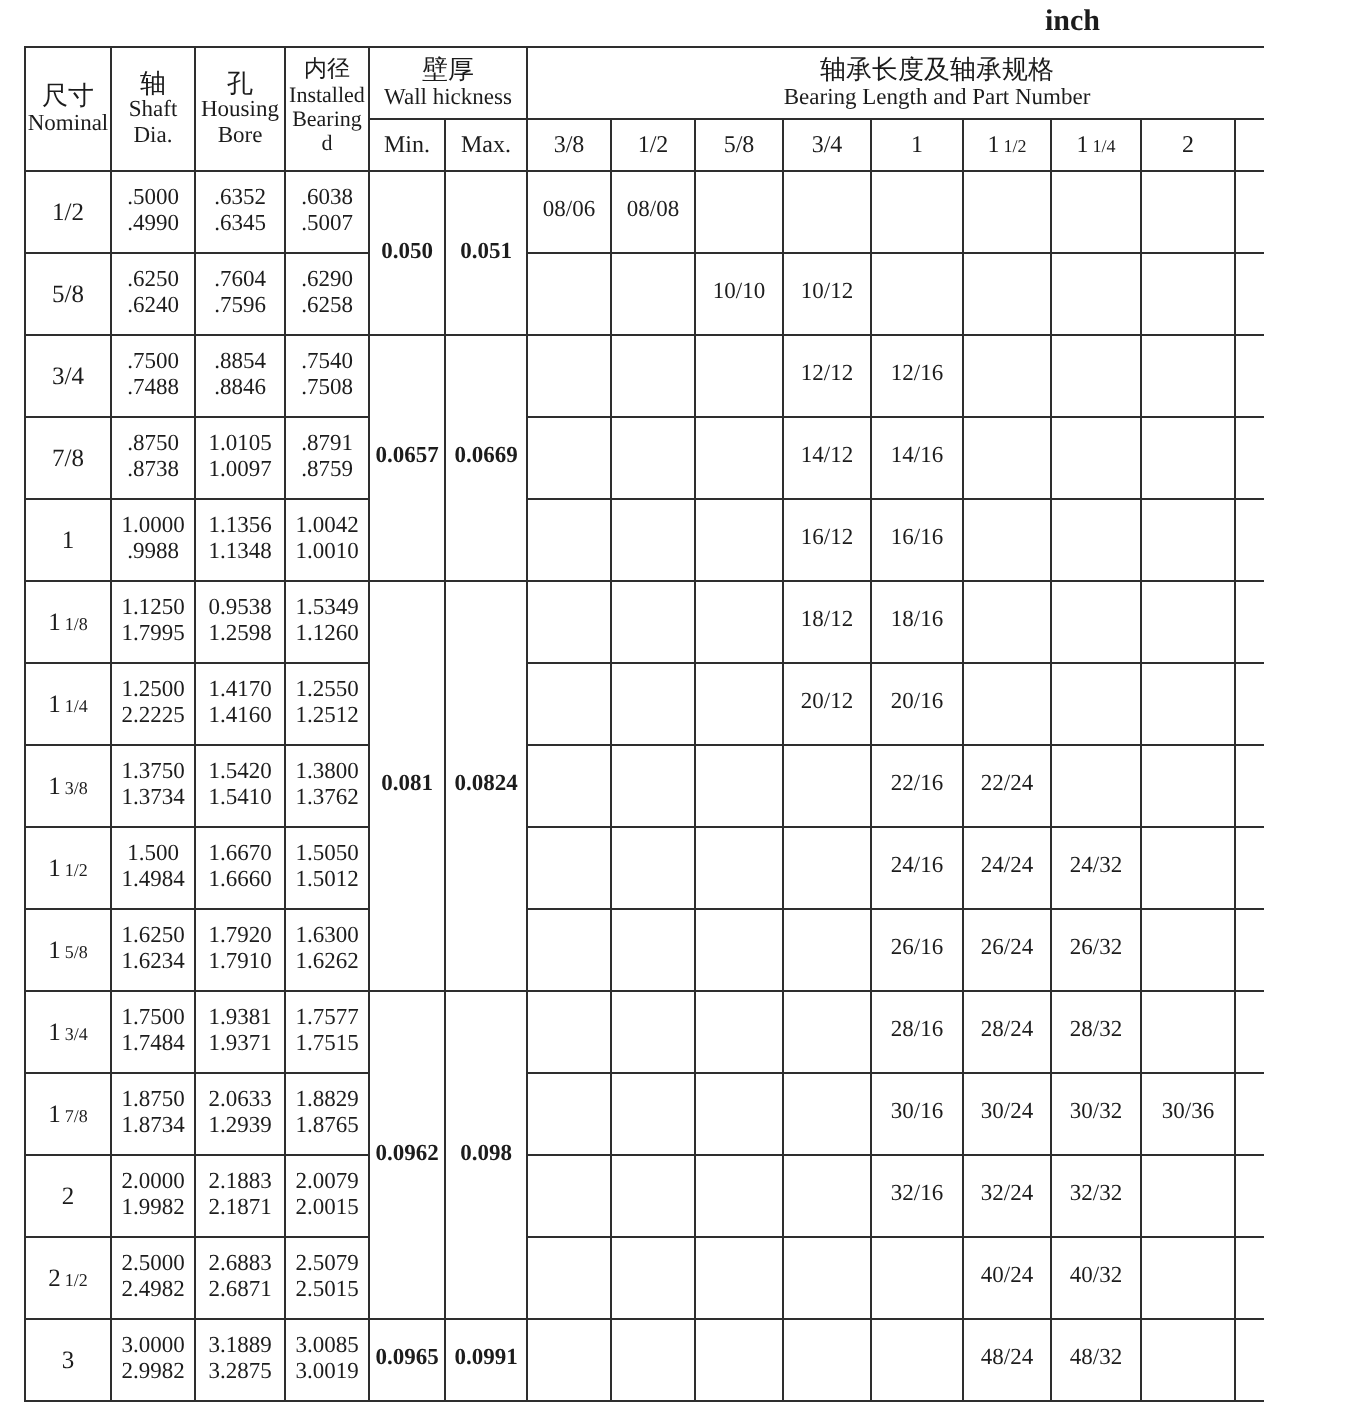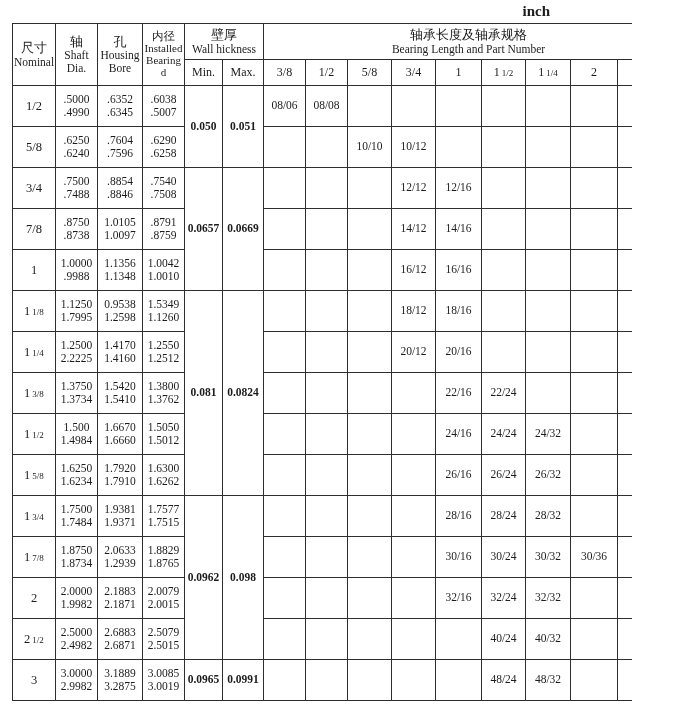--- a/index.html
+++ b/index.html
@@ -36,21 +36,21 @@
     text-align: center;
     vertical-align: middle;
     font-weight: normal;
     overflow: hidden;
   }
   thead tr.h1 { height: 36px; }
   thead tr.h2 { height: 26px; }
   tbody tr { height: 41px; }
   .zh { font-size: 13px; line-height: 1.2; }
   .en { font-size: 11.5px; line-height: 1.12; }
-  th.installed .zh { font-size: 11.5px; line-height: 1.1; }
+  th.installed .zh { font-size: 11.5px; line-height: 1.1; font-family: Liberation Mono, monospace; }
   th.installed .en { font-size: 11px; line-height: 1.08; }
   tr.h2 th { font-size: 12px; margin-left: 28px; }
   td { font-size: 11.5px; line-height: 1.15; }
   td[data-name="nominal-cell"] { font-size: 12.5px; }
   td[data-name="wall-min-cell"], td[data-name="wall-max-cell"] { font-size: 11.5px; font-weight: bold; }
   .frac { font-size: 9px; margin-left: 2px; }
   td div.num-line { font-size: 11.5px; line-height: 13px; }
 </style>
 </head>
 <body>

